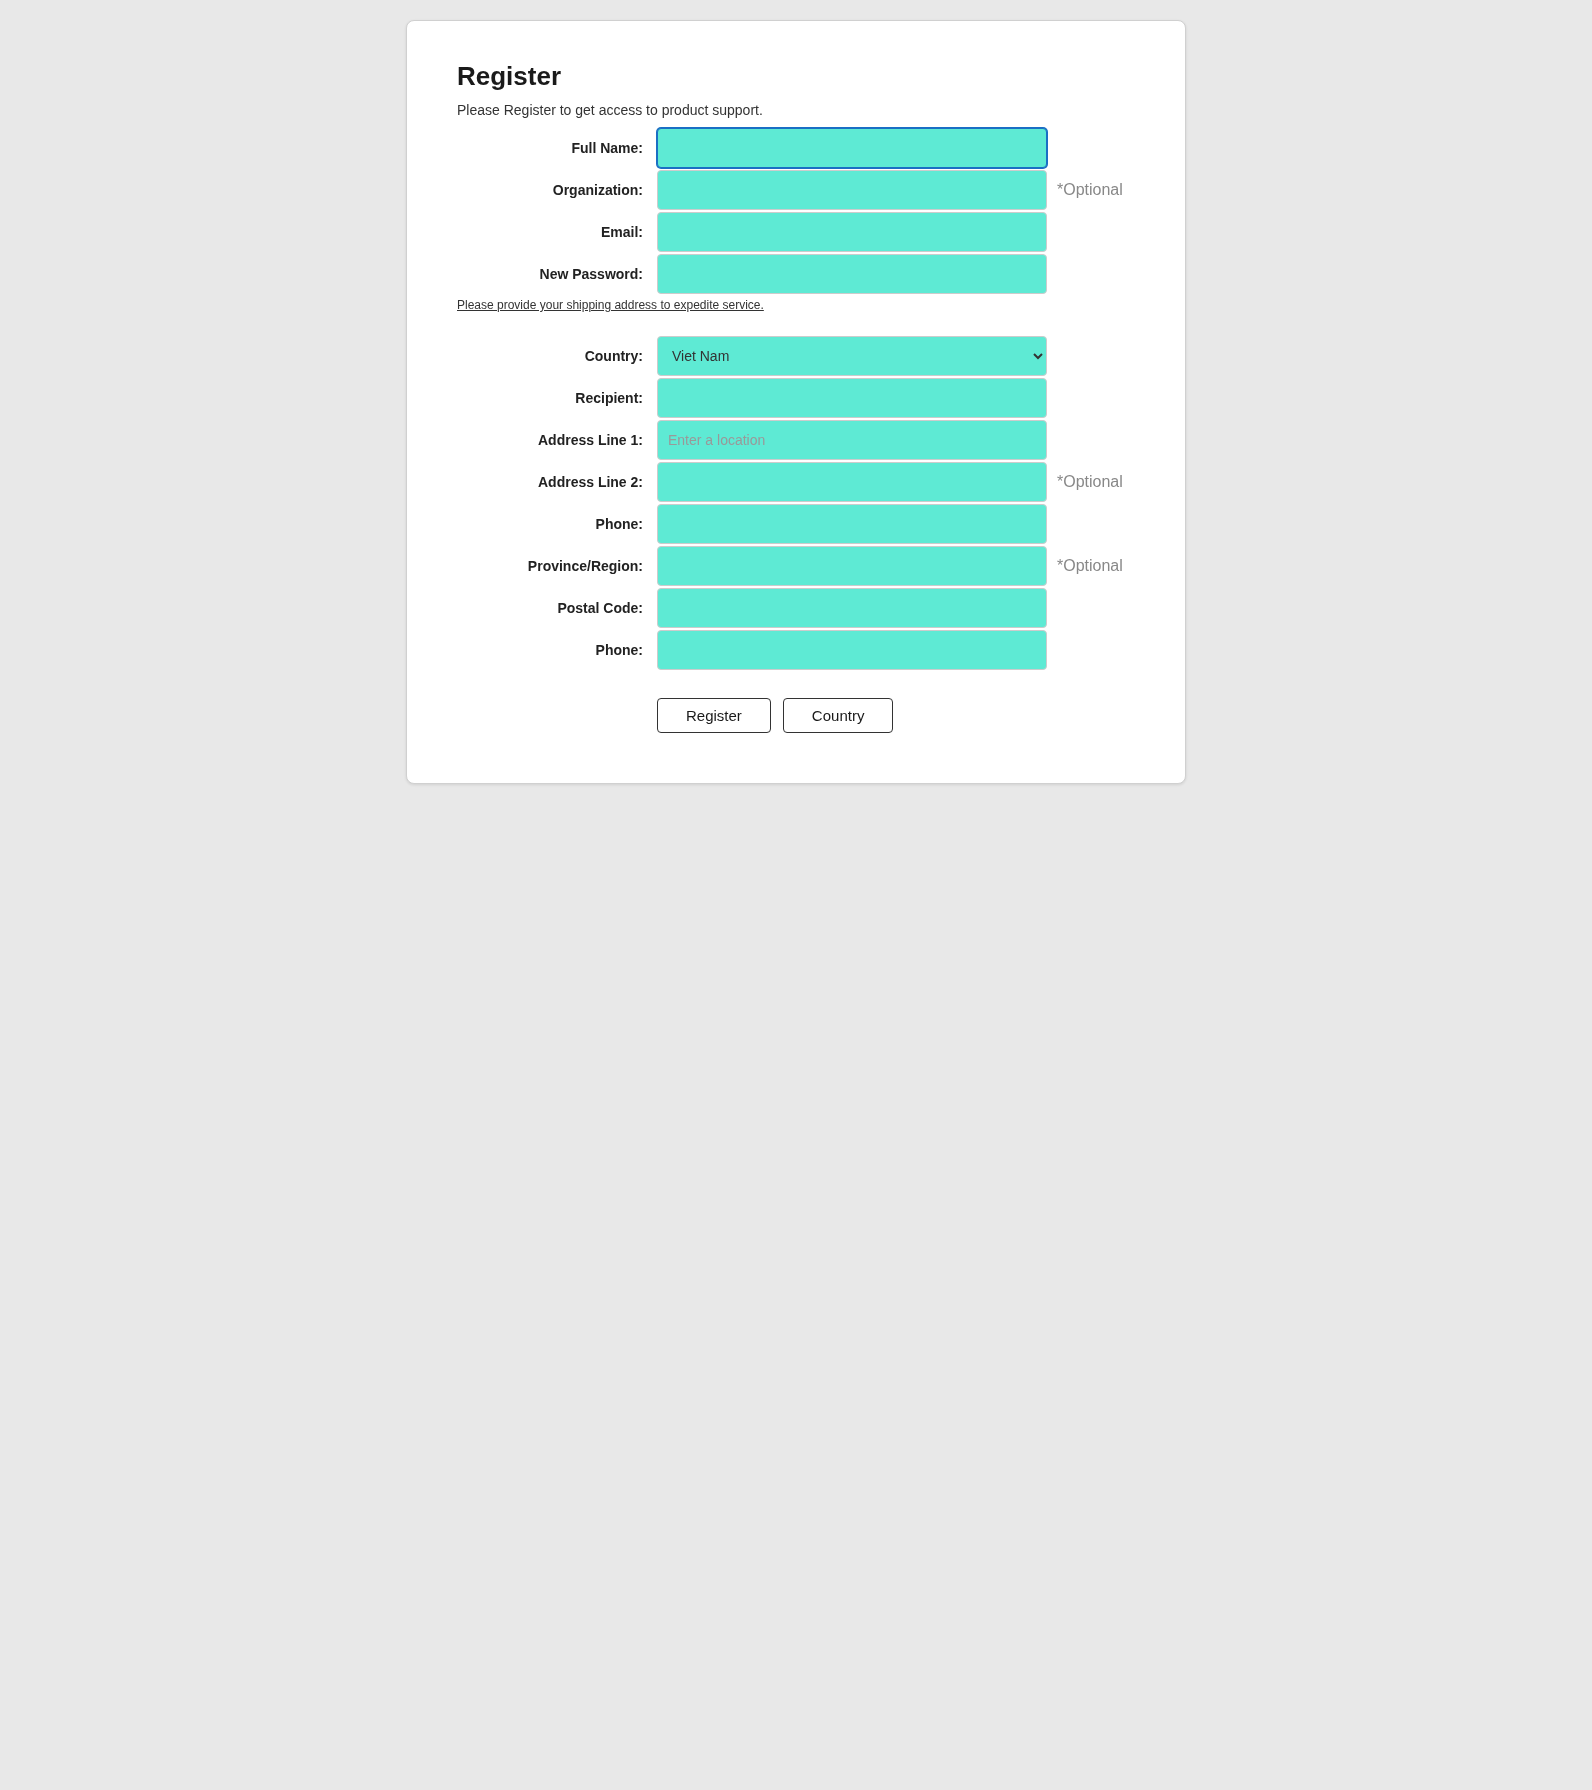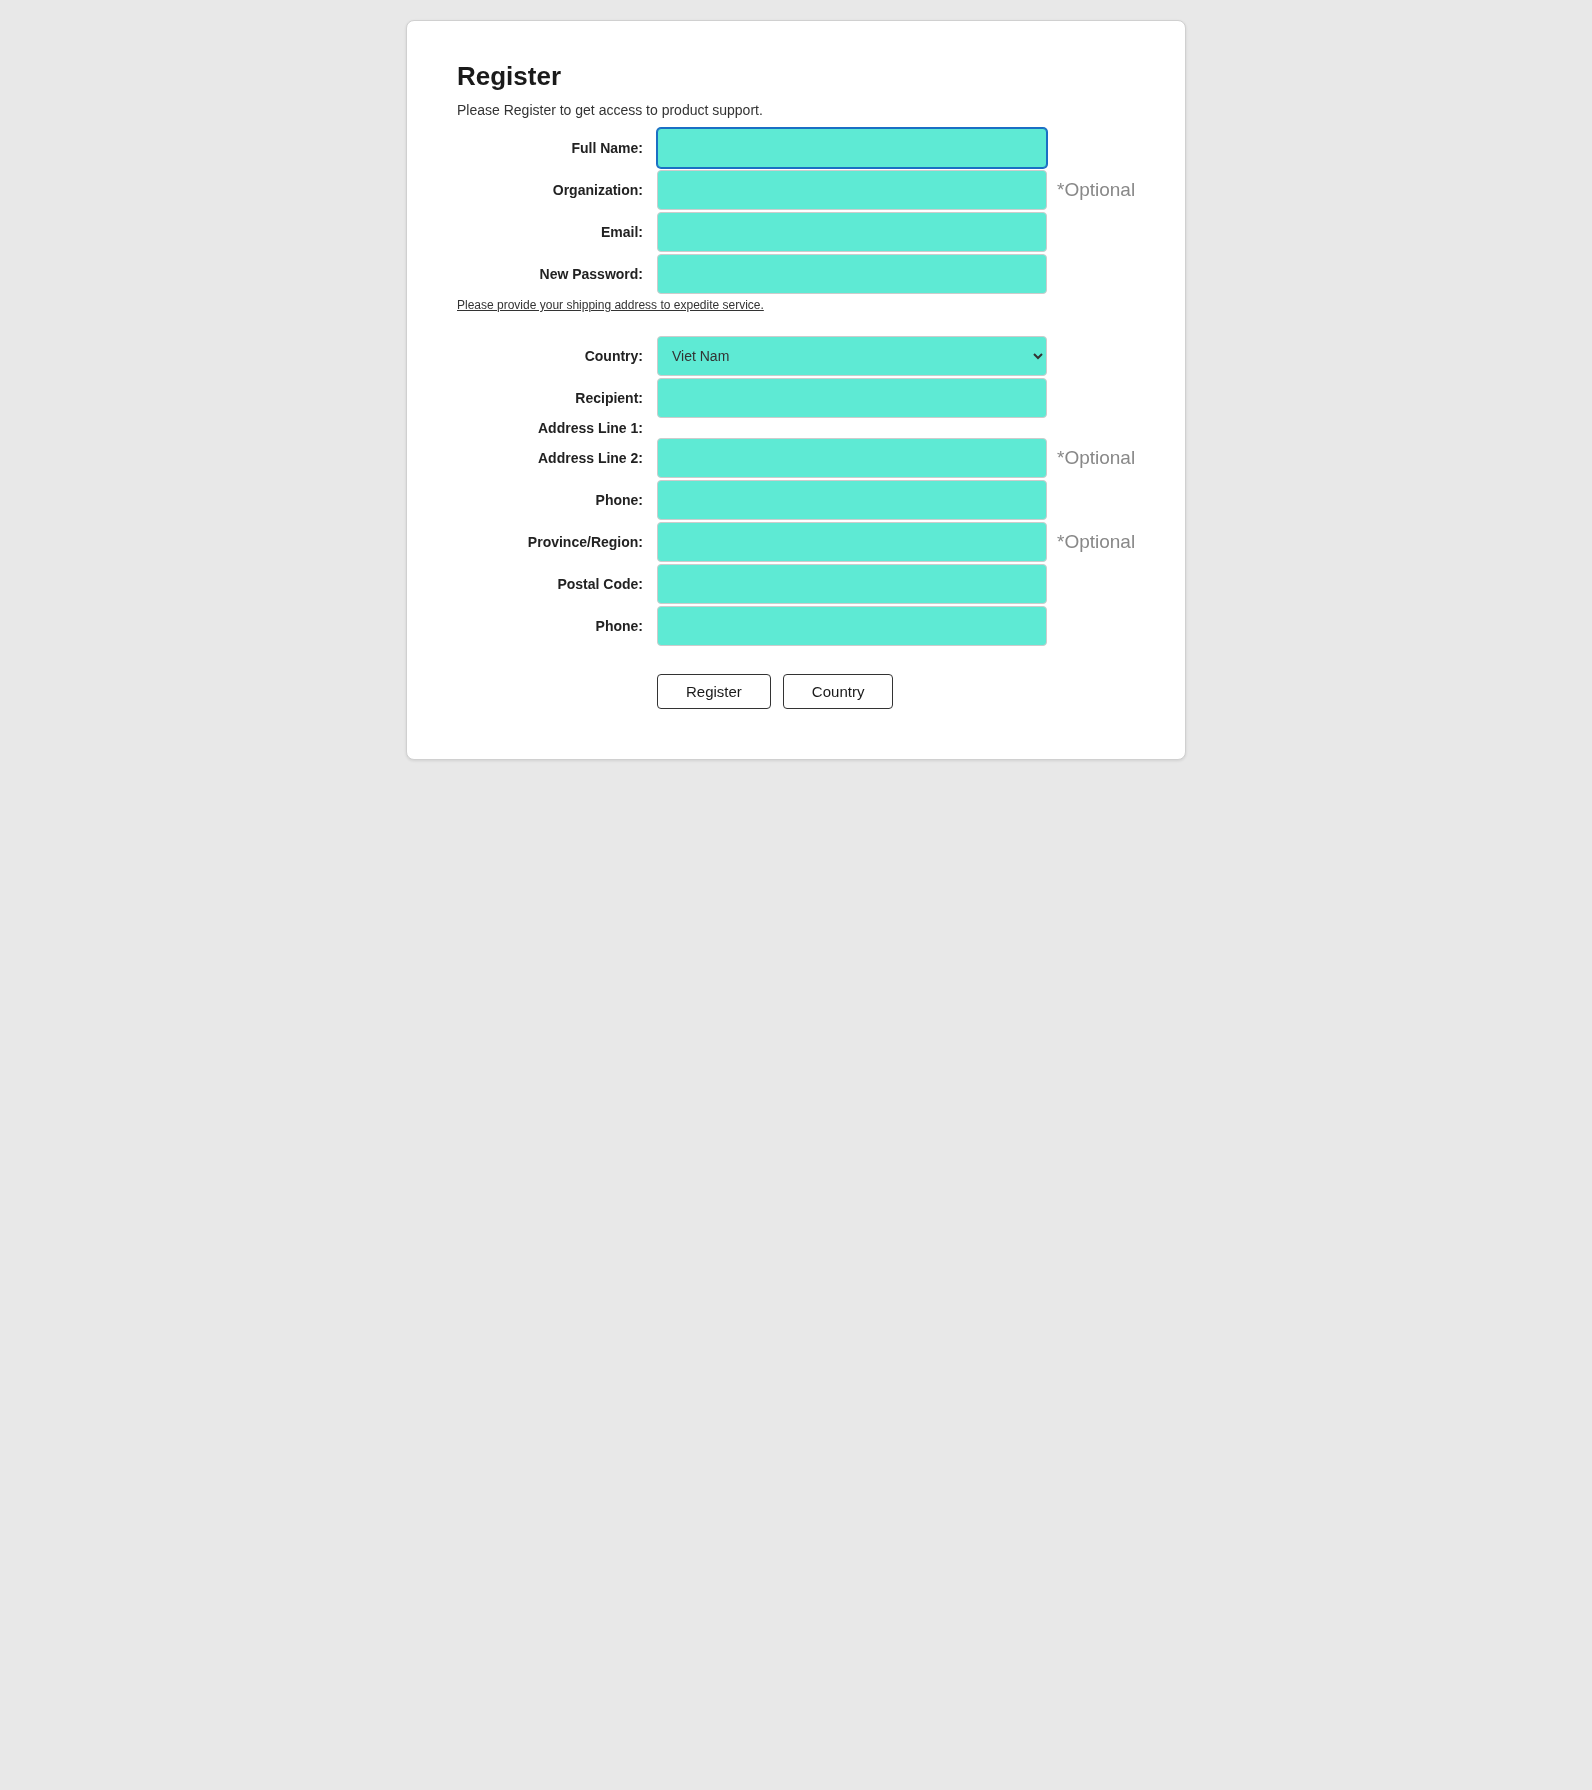--- a/index.html
+++ b/index.html
@@ -68,21 +68,21 @@
       outline: none;
       background: #5eead4;
     }
 
     .form-input.active-focus {
       border-color: #1a6fc4;
       box-shadow: 0 0 0 1px #1a6fc4;
     }
 
     .optional-label {
-      font-size: 19px;
+      font-size: 16px;
       color: #888888;
       margin-left: 10px;
       white-space: nowrap;
     }
 
     .section-text {
       font-size: 12px;
       color: #333333;
       margin: 4px 0 24px 0;
       text-decoration: underline;
@@ -164,20 +164,21 @@
     </select>
   </div>
 
   <div class="form-row">
     <label class="form-label">Recipient:</label>
     <input class="form-input" type="text" value="" style="">
   </div>
 
   <div class="form-row">
     <label class="form-label">Address Line 1:</label>
+    <input class="form-input" type="text" value="" placeholder="Enter a location" style="">
   </div>
 
   <div class="form-row">
     <label class="form-label">Address Line 2:</label>
     <input class="form-input" type="text" value="" style="">
     <span class="optional-label">*Optional</span>
   </div>
 
   <div class="form-row">
     <label class="form-label">Phone:</label>

